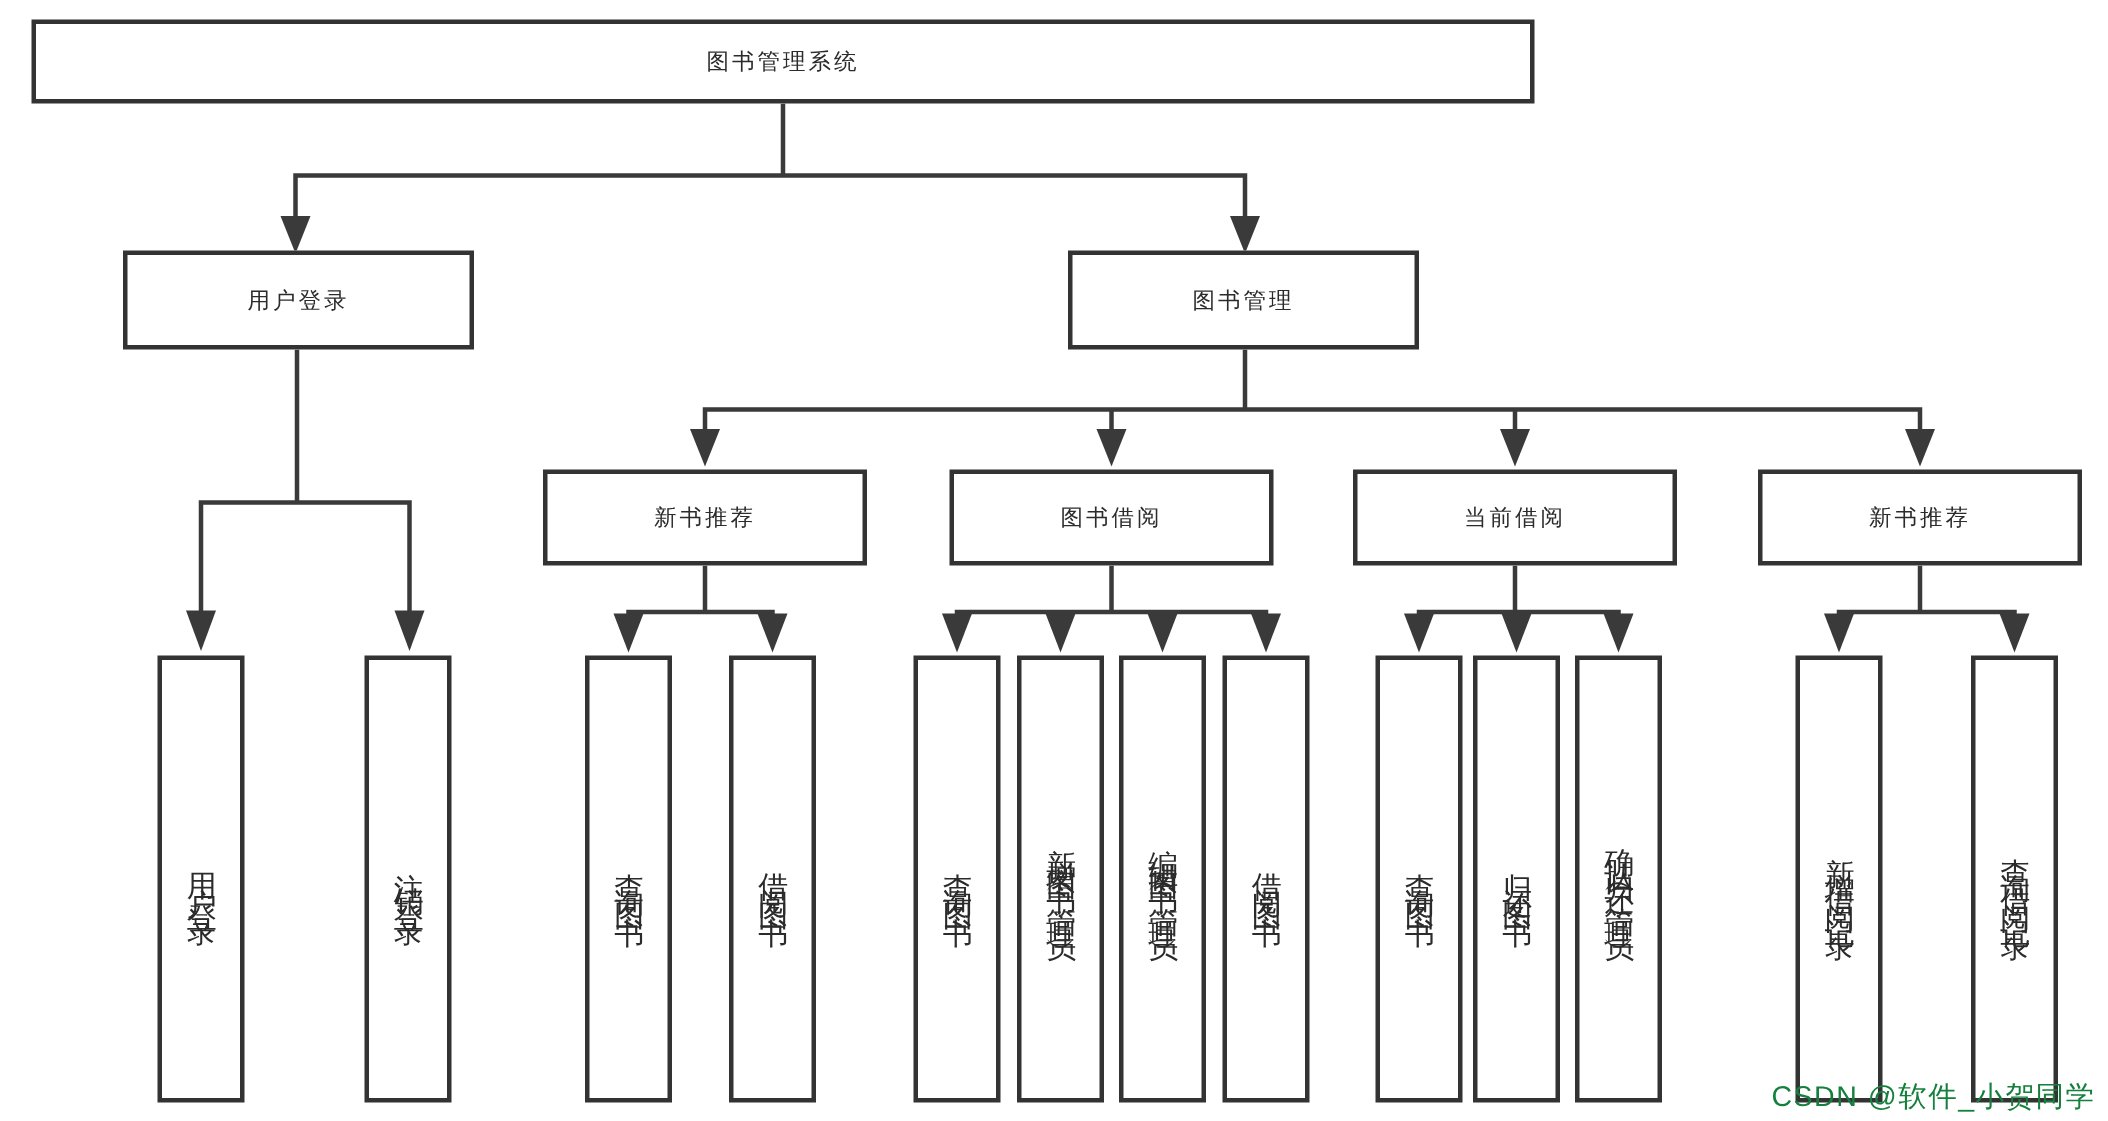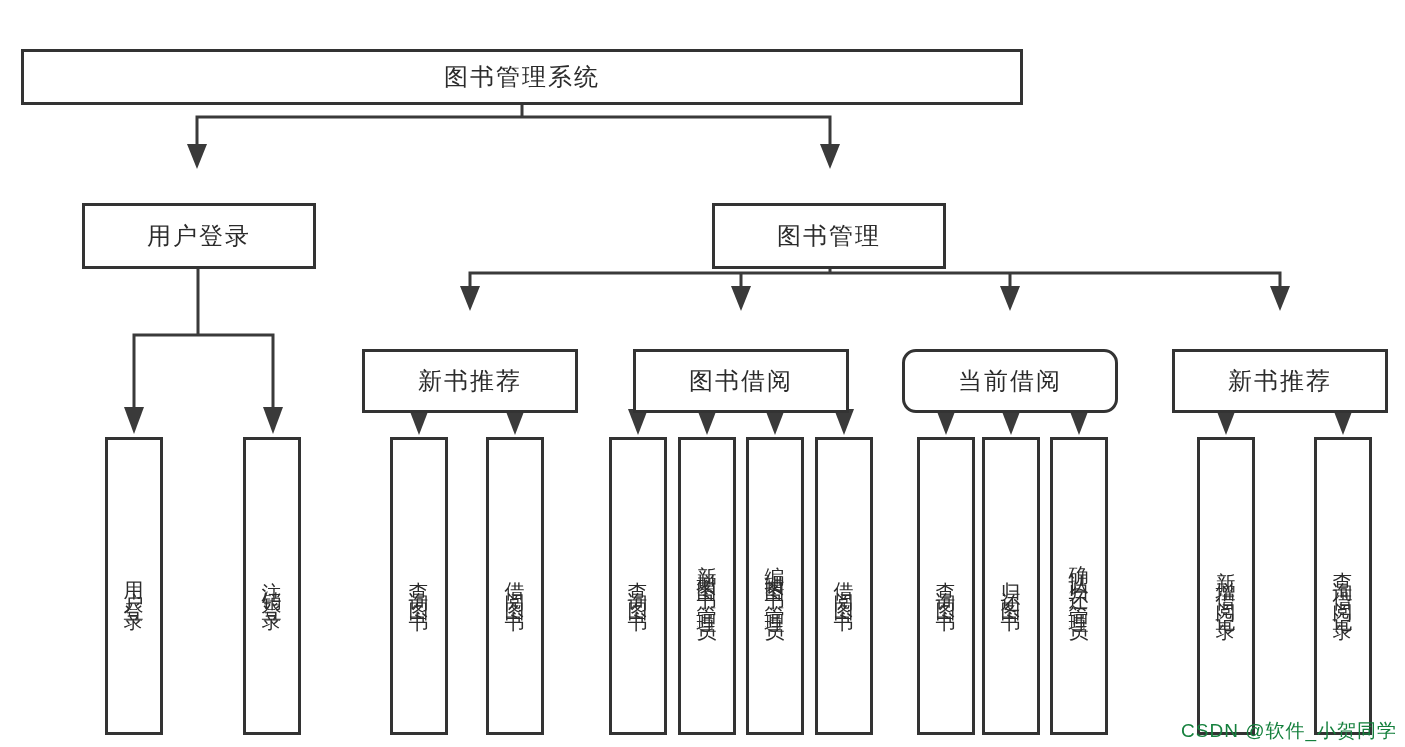--- a/index.html
+++ b/index.html
@@ -21,23 +21,22 @@
     position: absolute;
     box-sizing: border-box;
     border: 3px solid #333333;
     background: #ffffff;
     display: flex;
     align-items: center;
     justify-content: center;
     color: #2b2b2b;
   }
   .node.h {
-    font-size: 24px;
+    font-size: 15px;
     letter-spacing: 2px;
-    margin-top: 36px;
   }
   .node.h.root { width: 1002px; height: 56px; left: 21px; top: 13px; }
   .node.h.l2   { width: 234px;  height: 66px; top: 167px; }
   .node.h.l3   { width: 216px;  height: 64px; top: 313px; }
   .node.v {
     width: 58px; height: 298px; top: 437px;
   }
   .node.v span {
     writing-mode: vertical-rl;
     text-orientation: mixed;
@@ -123,21 +122,21 @@
   <div class="node h l3" style="left:362px;">
     <span>新书推荐</span>
   </div>
 
   <div class="node h l2" style="left:712px;">
     <span>图书管理</span>
   </div>
   <div class="node h l3" style="left:633px;">
     <span>图书借阅</span>
   </div>
-  <div class="node h l3" style="left:902px;border-radius:14px;">
+  <div class="node h l3" style="left:902px;">
     <span>当前借阅</span>
   </div>
   <div class="node h l3" style="left:1172px;">
     <span>新书推荐</span>
   </div>
 
   <div class="node v" style="left:105px;">
     <span>用户登录</span>
   </div>
   <div class="node v" style="left:243px;">

